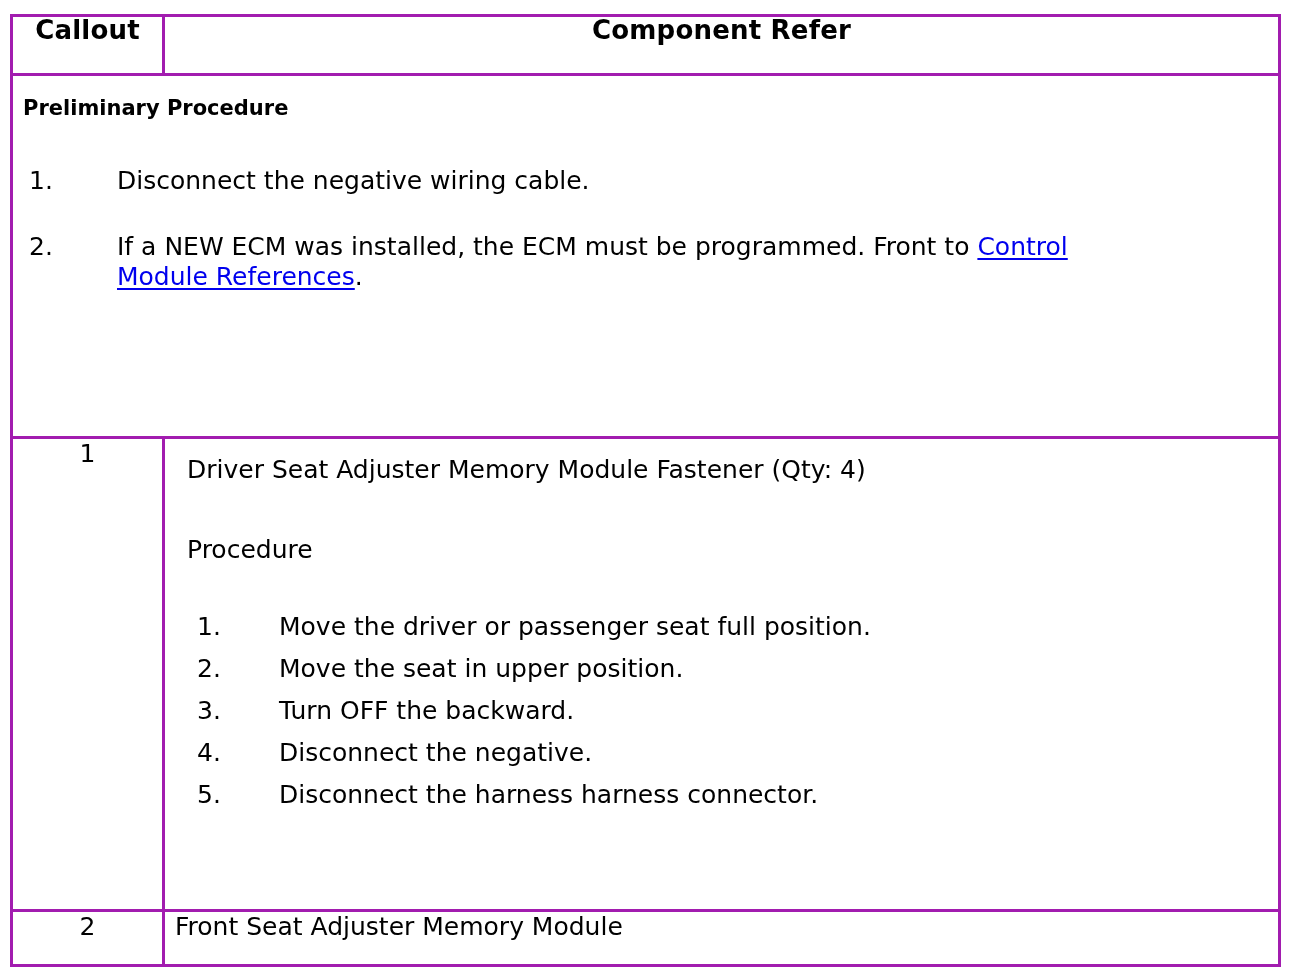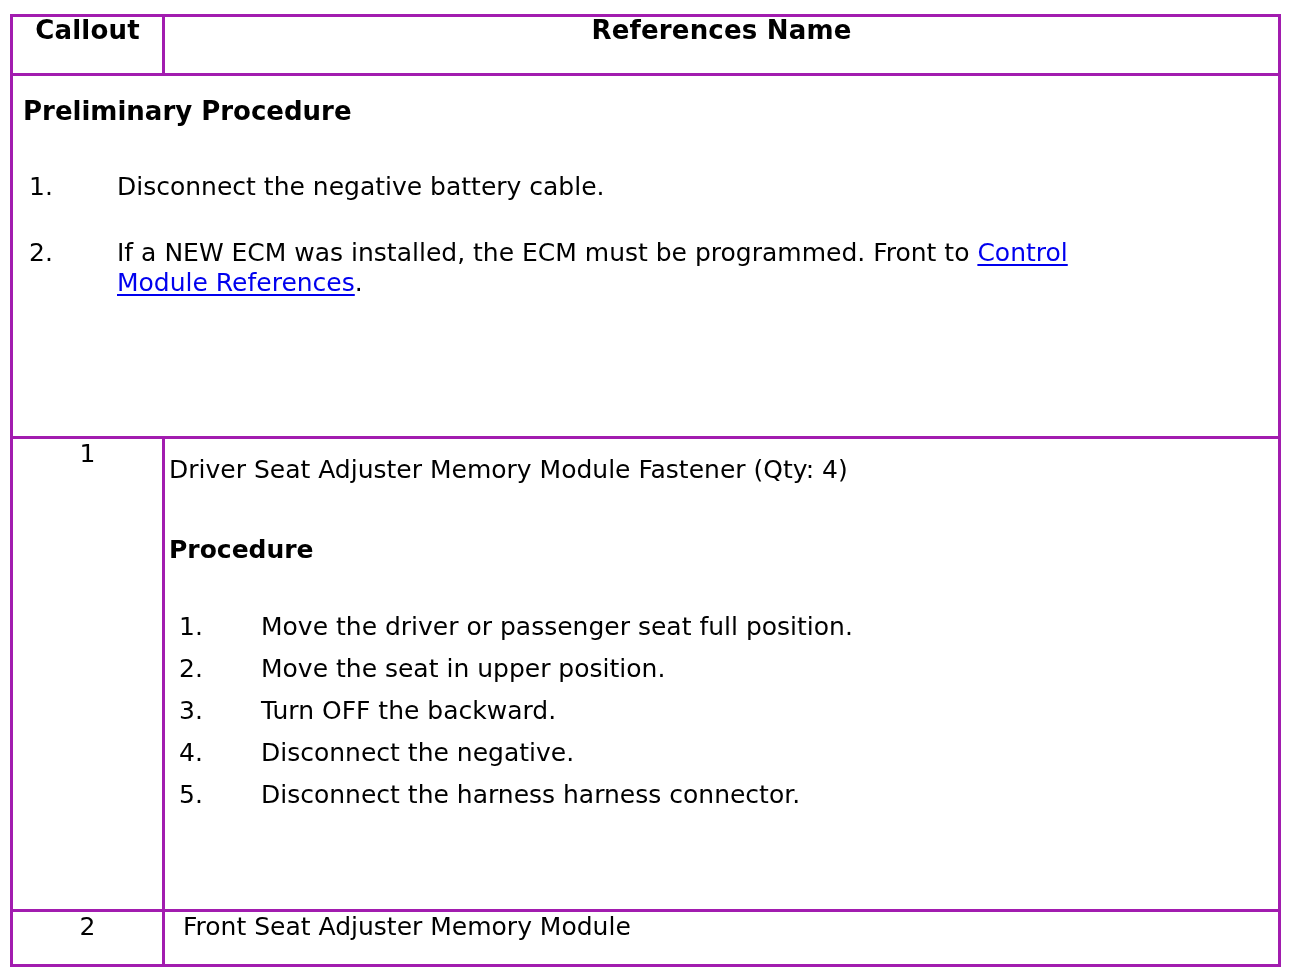--- a/index.html
+++ b/index.html
@@ -61,21 +61,21 @@
   .prelim-cell {
     height: 360px;
   }
   .prelim-inner {
     padding: 18px 12px 0 10px;
     position: relative;
     height: 100%;
     box-sizing: border-box;
   }
   .prelim-title {
-    font-size: 26px;
+    font-size: 21px;
     font-weight: bold;
     margin: 0 0 0 0;
     padding-top: 2px;
   }
 
   .ol-list {
     list-style: none;
     margin: 0;
     padding: 0;
   }
@@ -108,46 +108,46 @@
   
   .callout-cell {
     text-align: center;
     vertical-align: middle;
     font-size: 25px;
   }
   .row1-name-cell {
     height: 470px;
   }
   .row1-inner {
-    padding: 16px 10px 0 4px;
+    padding: 16px 10px 0 22px;
     box-sizing: border-box;
   }
   .row1-title {
     font-size: 25px;
     line-height: 1.2;
   }
   .row1-proc-head {
     font-size: 25px;
-    font-weight: bold;
+    font-weight: normal;
     margin-top: 50px;
   }
 
   
   .proc-list { margin-top: 48px; padding-left: 10px; }
   .proc-list .ol-item + .ol-item { margin-top: 12px; }
   .proc-list .ol-num  { width: 82px; box-sizing: border-box; }
   .proc-list .ol-body { }
 
   
   .lastrow-cell {
     height: 52px;
     vertical-align: middle;
   }
   .lastrow-name {
-    padding-left: 18px;
+    padding-left: 10px;
     font-size: 25px;
   }
   .lastrow-callout {
     text-align: center;
     vertical-align: middle;
     font-size: 25px;
   }
 </style>
 </head>
 <body>
@@ -159,33 +159,33 @@
       <col class="c-callout">
       <col class="c-name">
     </colgroup>
 
     <tbody>
         <tr>
       <th class="hdr-cell">
         <span class="hdr-text">Callout</span>
       </th>
       <th class="hdr-cell">
-        <span class="hdr-text">References Name</span>
+        <span class="hdr-text">Component Refer</span>
       </th>
     </tr>
 
     <tr>
       <td class="prelim-cell" colspan="2">
         <div class="prelim-inner">
           <div class="prelim-title">Preliminary Procedure</div>
 
           <ol class="ol-list prelim-list">
             <li class="ol-item">
               <span class="ol-num">1.</span>
-              <span class="ol-body">Disconnect the negative battery cable.</span>
+              <span class="ol-body">Disconnect the negative wiring cable.</span>
             </li>
             <li class="ol-item">
               <span class="ol-num">2.</span>
               <span class="ol-body"><span>If a NEW ECM was installed, the ECM must be programmed. Front to </span><a class="link-underline" href="#">Control Module References</a><span>.</span></span>
             </li>
           </ol>
         </div>
       </td>
     </tr>
 

